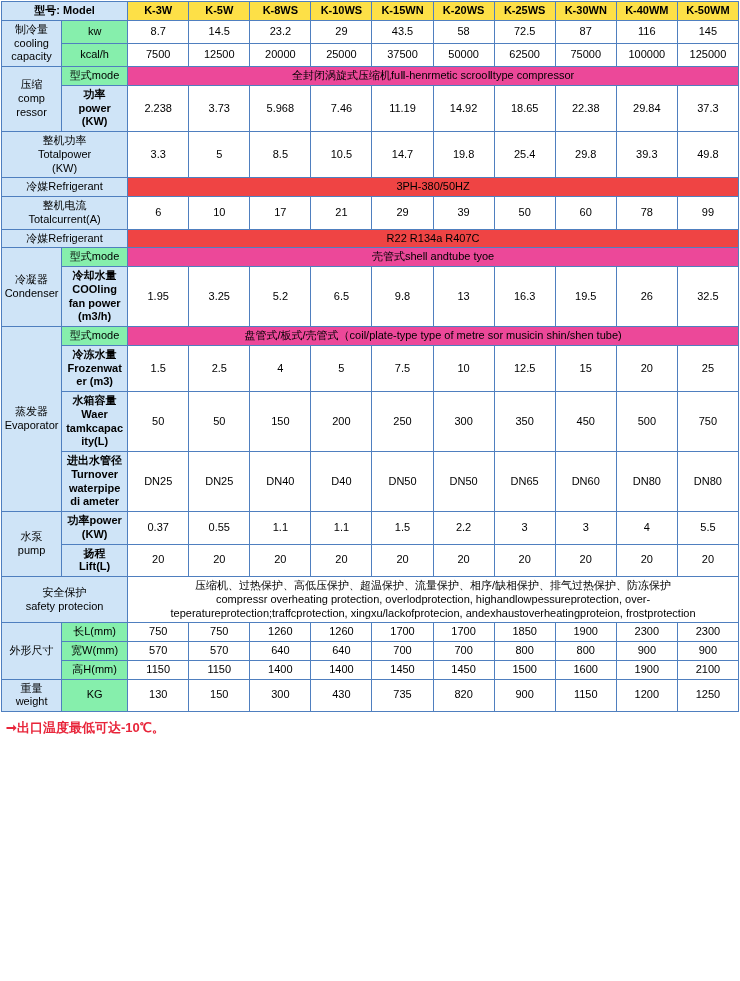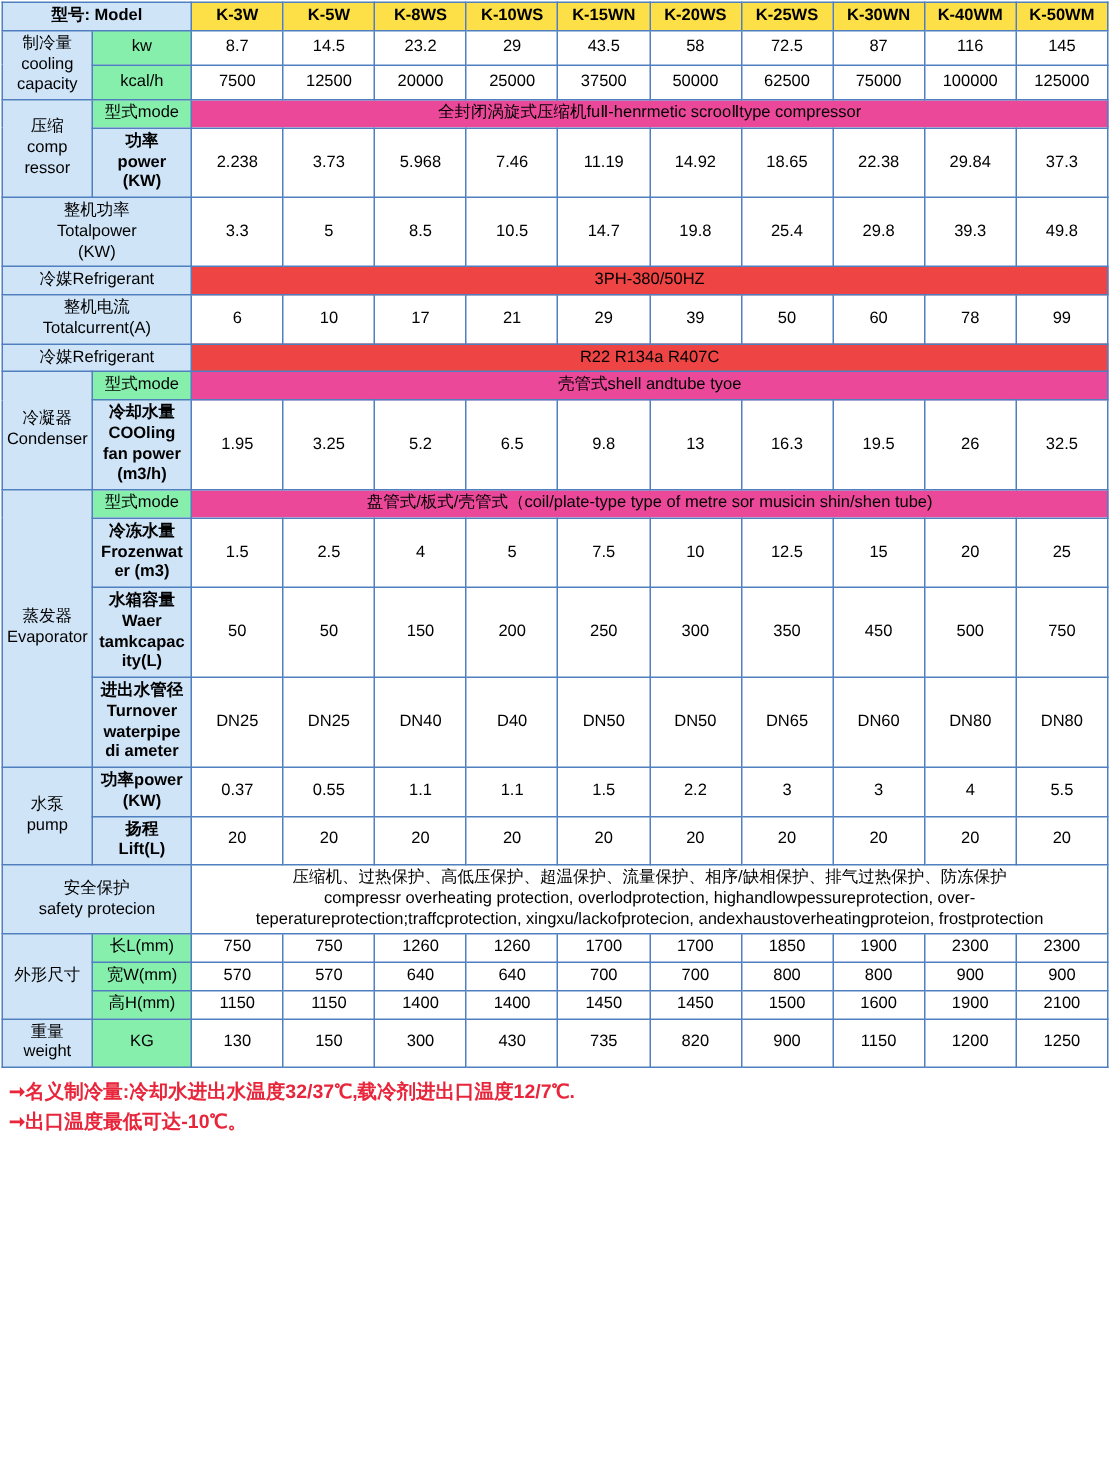--- a/index.html
+++ b/index.html
@@ -344,15 +344,14 @@
         <td class="val">820</td>
         <td class="val">900</td>
         <td class="val">1150</td>
         <td class="val">1200</td>
         <td class="val">1250</td>
       </tr>
     </tbody>
 </table>
 
 <div class="note-block">
-  <div class="note-line"><span class="arrow">➞</span><span>名义制冷量:冷却水进出水温度32/37℃,载冷剂进出口温度12/7℃.</span></div>
   <div class="note-line"><span class="arrow">➞</span><span>出口温度最低可达-10℃。</span></div>
 </div>
 
 </body></html>

